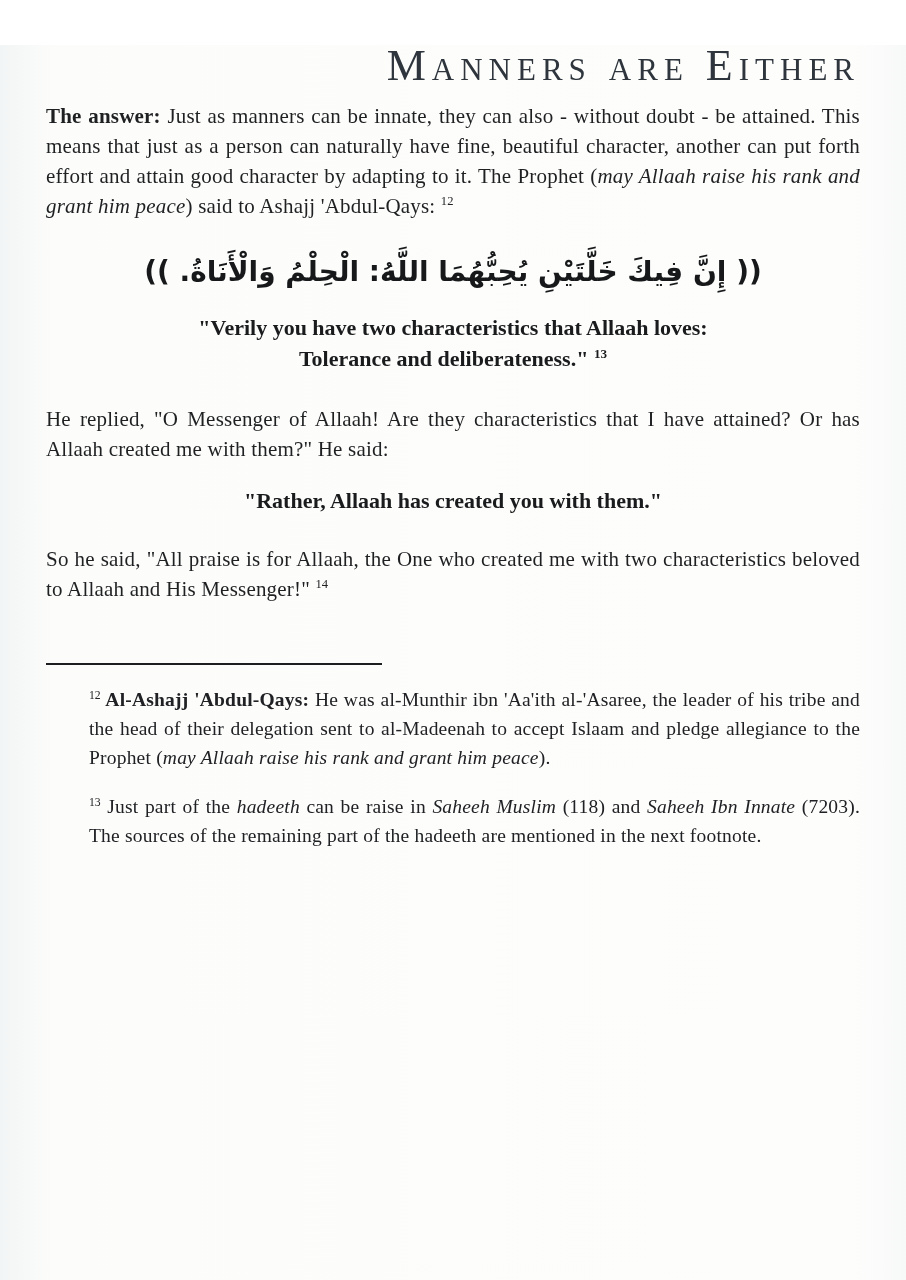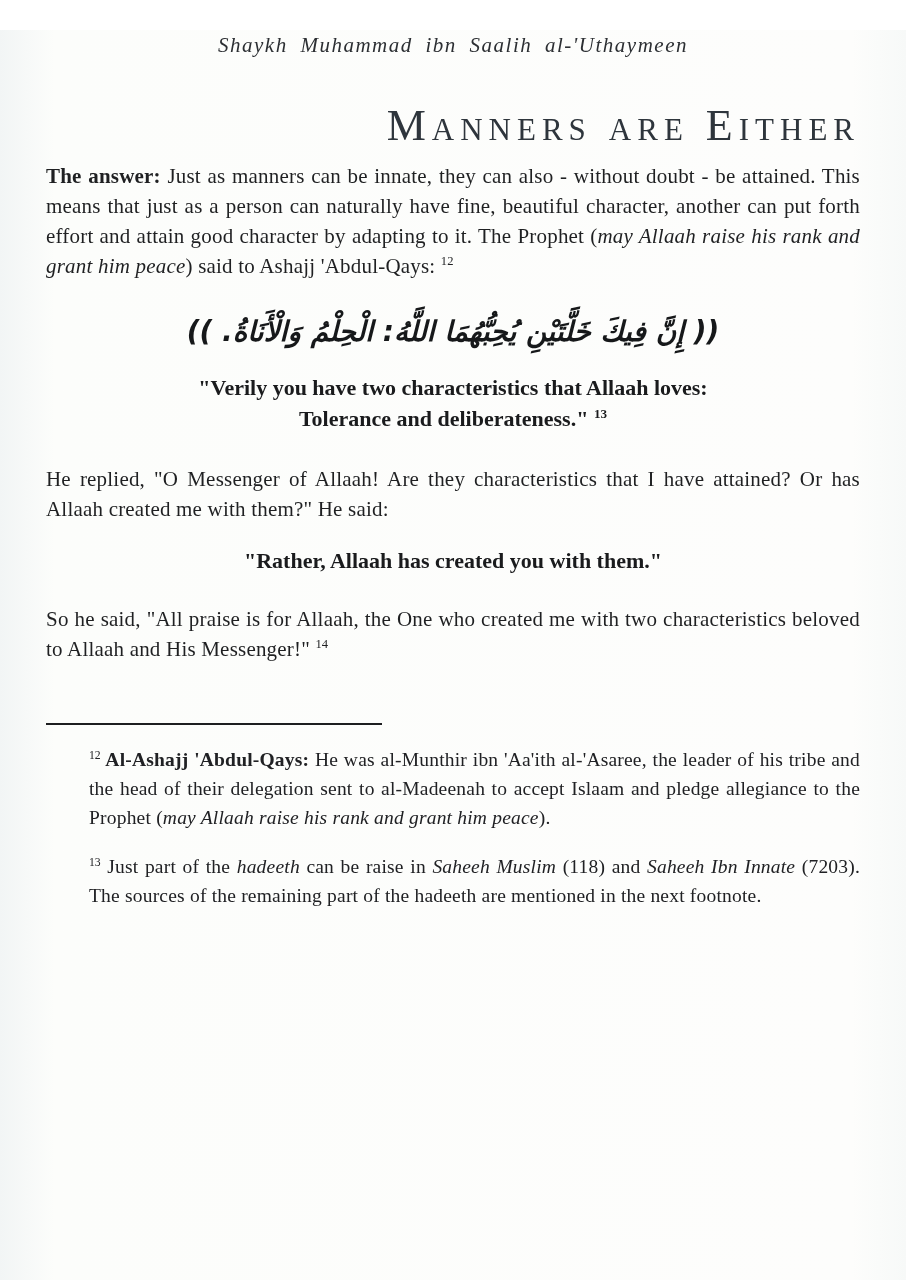--- a/index.html
+++ b/index.html
@@ -58,21 +58,21 @@
   }
   .arabic-line {
     direction: rtl;
     text-align: center;
     font-family: "DejaVu Sans", sans-serif;
     font-size: 28px;
     line-height: 60px;
     font-weight: 700;
     color: #16181a;
   }
-  .arabic-1 { margin-top: 20px; font-style: italic; }
+  .arabic-1 { margin-top: 20px; }
   .arabic-2 { margin-top: 26px; }
   .quote-translation {
     text-align: center;
     font-weight: 700;
     font-size: 22px;
     line-height: 31px;
     color: #1a1b1d;
   }
   .quote-1 { margin-top: 10px; }
   .quote-2 { margin-top: 8px; }
@@ -92,21 +92,20 @@
     margin-left: 43px;
   }
   .footnote-12 { margin-top: 20px; }
   .footnote-13 { margin-top: 7px; }
 </style>
 </head>
 <body>
 
 <div class="page">
 
-  <div class="running-header">Shaykh Muhammad ibn Saalih al-'Uthaymeen</div>
 
   <div class="chapter-title">
     <div>Manners are Either</div>
   </div>
 
 
   <p class="body-para para-answer"><span class="run-bold">The answer: </span><span>Just as manners can be innate, they can also - without doubt - be attained.  This means that just as a person can naturally have fine, beautiful character, another can put forth effort and attain good character by adapting to it.  The Prophet (</span><span class="run-italic">may Allaah raise his rank and grant him peace</span><span>) said to Ashajj 'Abdul-Qays: </span><sup>12</sup></p>
 
   <div class="arabic-line arabic-1" dir="rtl">(( إِنَّ فِيكَ خَلَّتَيْنِ يُحِبُّهُمَا اللَّهُ: الْحِلْمُ وَالْأَنَاةُ. ))</div>
 

